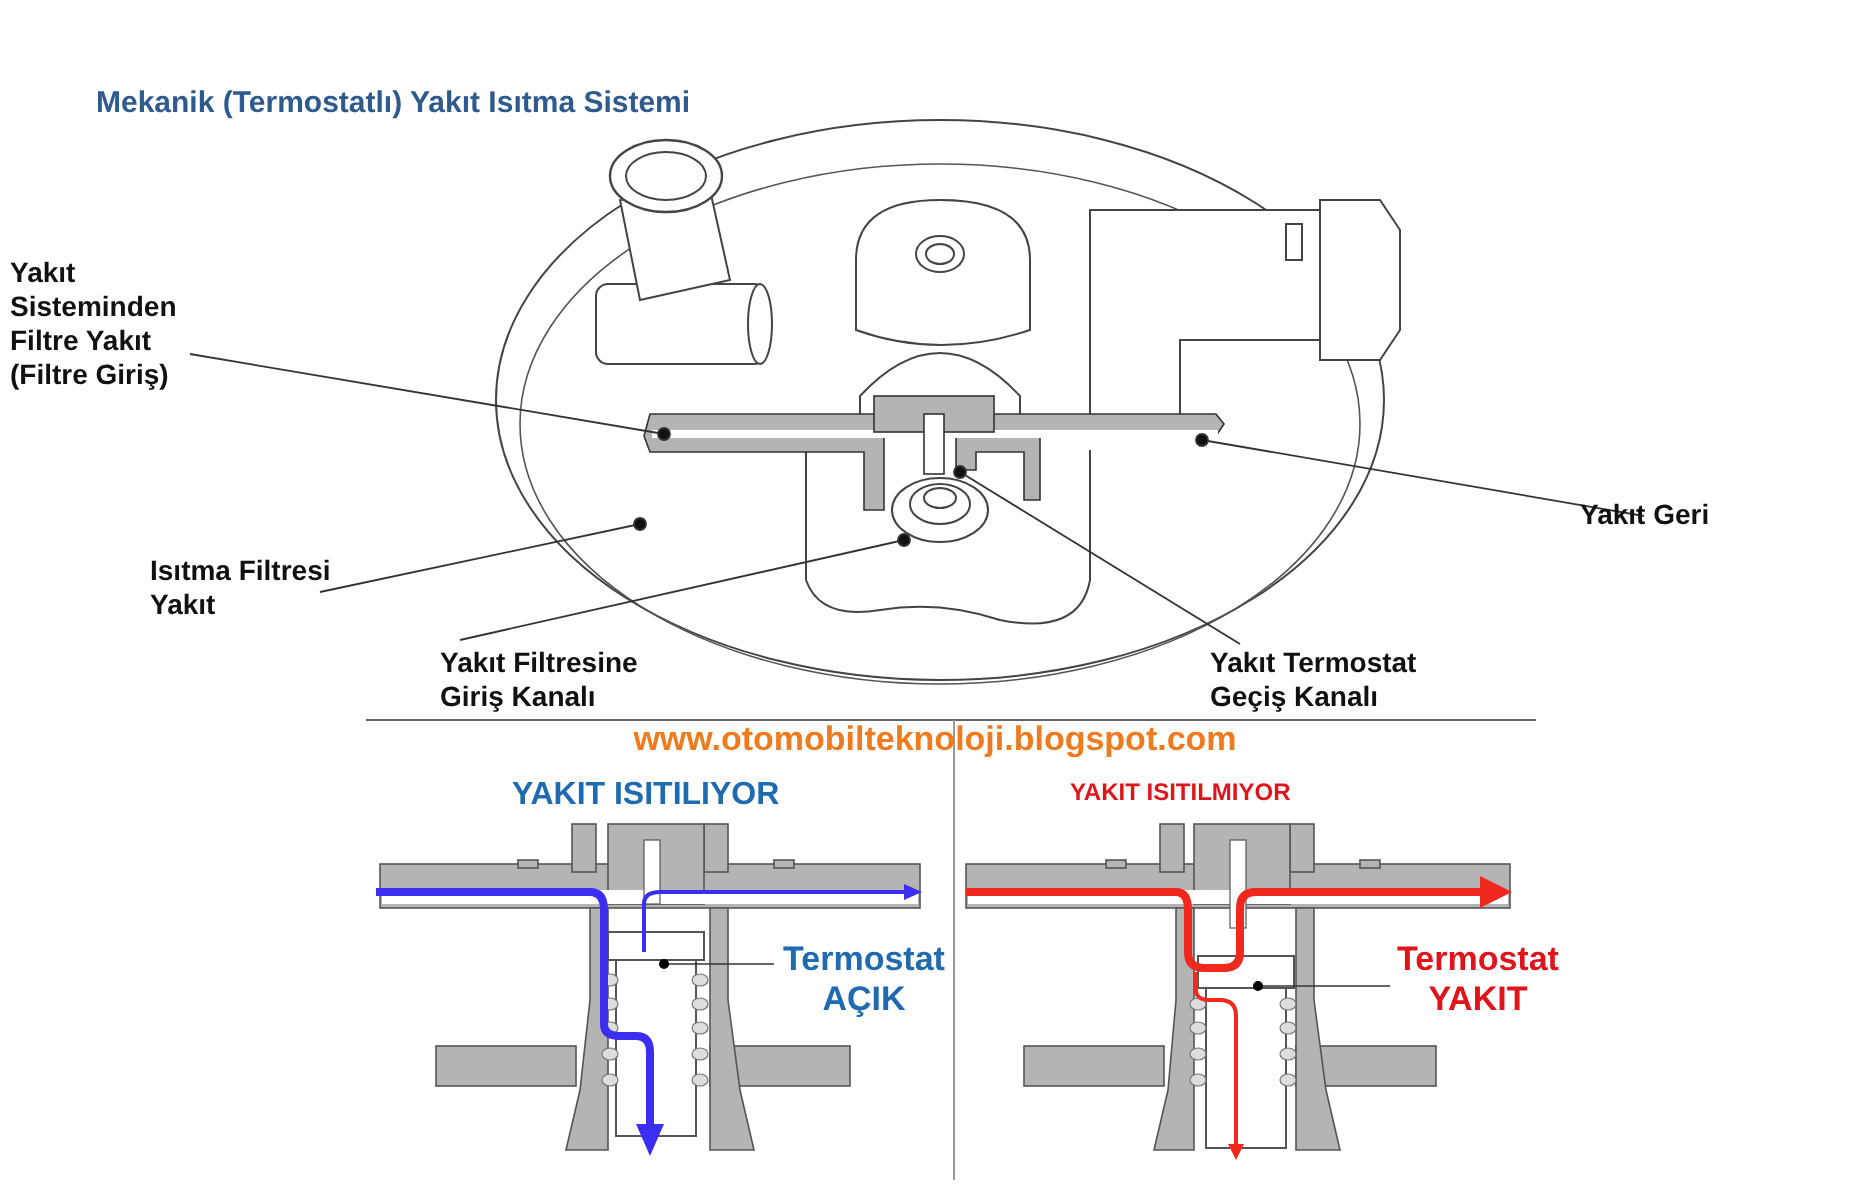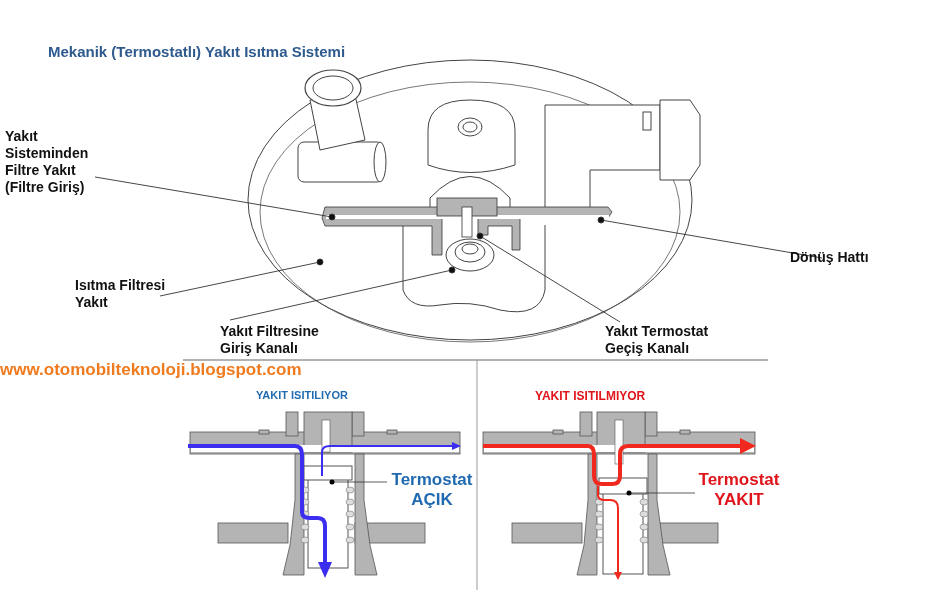--- a/index.html
+++ b/index.html
@@ -1,21 +1,21 @@
 <!DOCTYPE html>
 <html><head>
 <meta charset="utf-8">
 <style>
   html,body{margin:0;padding:0;background:#fff;}
   body{width:935px;height:593px;position:relative;overflow:hidden;font-family:"Liberation Sans",sans-serif;}
   .abs{position:absolute;}
   .title{left:48px;top:20px;font-size:15px;font-weight:bold;color:#2e5a8e;white-space:nowrap;margin-top:23px;}
   .lbl{font-size:14px;font-weight:bold;color:#111;text-align:left;line-height:17px;white-space:nowrap;}
-  .url{left:0;width:935px;top:360px;font-size:17px;font-weight:bold;color:#f07a1e;}
-  .h-blue{color:#1f6ab0;font-size:11px;font-weight:bold;white-space:nowrap;}
+  .url{left:0;width:935px;top:360px;text-align:center;font-size:17px;font-weight:bold;color:#f07a1e;}
+  .h-blue{color:#1f6ab0;font-size:16px;font-weight:bold;white-space:nowrap;}
   .h-red{color:#e0141b;font-size:12px;font-weight:bold;white-space:nowrap;}
   .t-blue{color:#1f6ab0;font-size:17px;font-weight:bold;text-align:center;line-height:20px;white-space:nowrap;}
   .t-red{color:#e0141b;font-size:17px;font-weight:bold;text-align:center;line-height:20px;white-space:nowrap;}
   svg{position:absolute;left:0;top:0;}
 </style>
 </head>
 <body>
 
 <svg width="935" height="593">
 
@@ -159,21 +159,21 @@
   <div>Yakıt Filtresine</div>
   <div>Giriş Kanalı</div>
 </div>
 
 <div class="abs lbl" style="left:605px;top:323px;width:130px;">
   <div>Yakıt Termostat</div>
   <div>Geçiş Kanalı</div>
 </div>
 
 <div class="abs lbl" style="left:790px;top:249px;width:135px;">
-  <div>Dönüş Hattı</div>
+  <div>Yakıt Geri</div>
 </div>
 
 <div class="abs url">www.otomobilteknoloji.blogspot.com</div>
 
 <div class="abs h-blue" style="left:256px;top:389px;">YAKIT ISITILIYOR</div>
 <div class="abs h-red" style="left:535px;top:389px;">YAKIT ISITILMIYOR</div>
 
 <div class="abs t-blue" style="left:383px;top:470px;width:98px;">
   <div>Termostat</div>
   <div>AÇIK</div>

